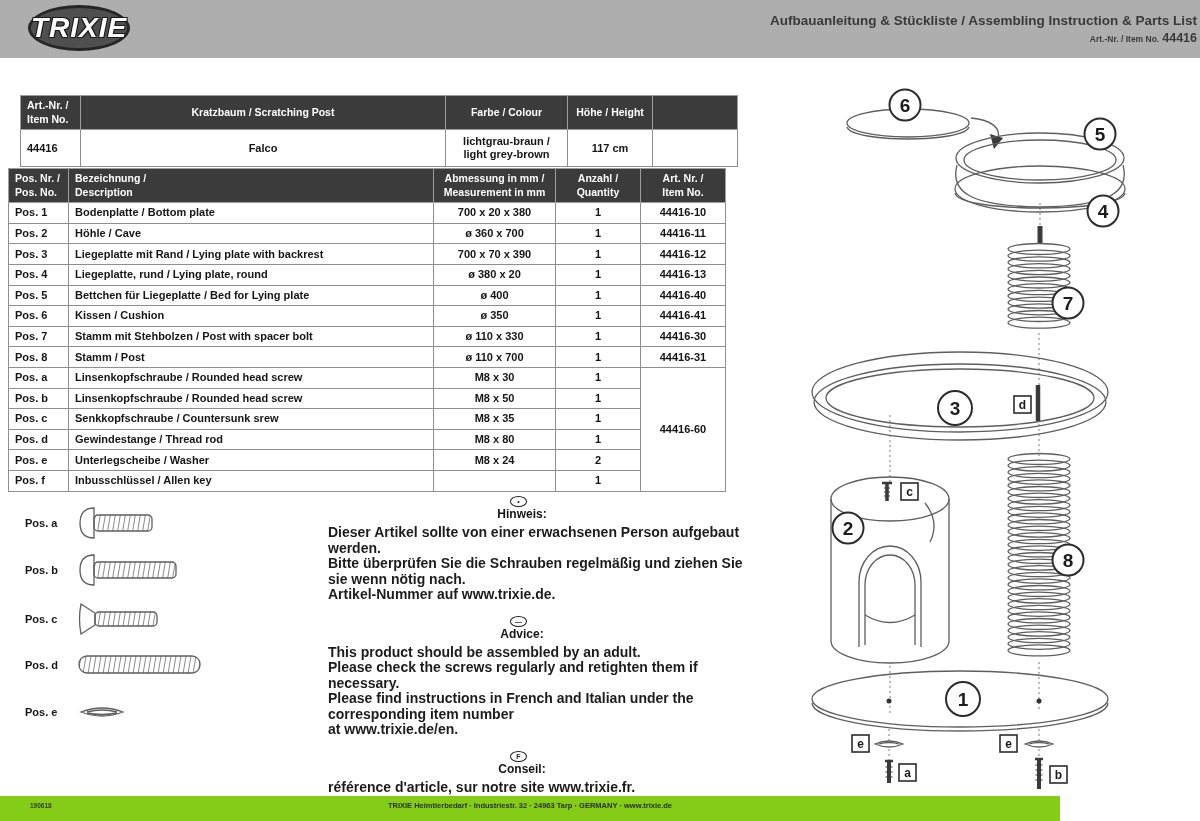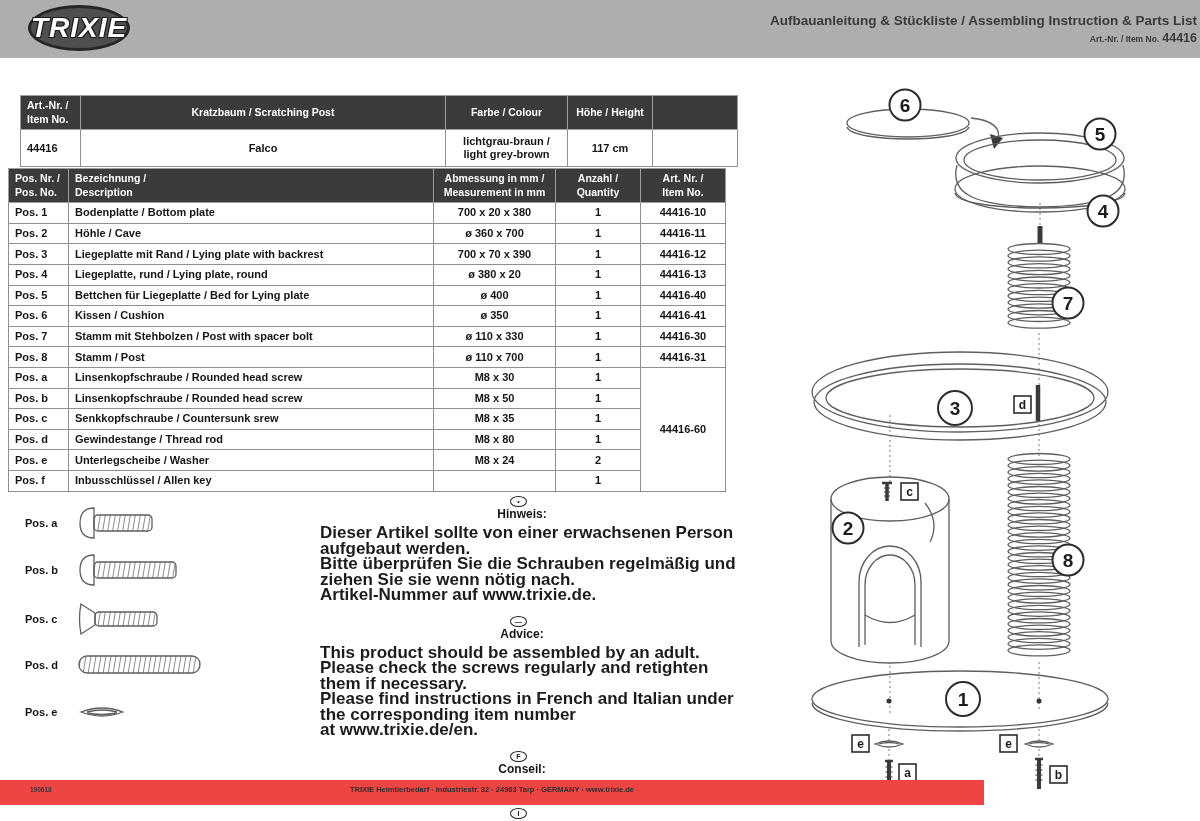--- a/index.html
+++ b/index.html
@@ -37,34 +37,34 @@
   .legend-label{font-size:11px;font-weight:bold;color:#151515;width:52px;}
   .legend-item svg{display:block;}
   
   #notes{position:absolute;left:292px;top:496px;width:460px;}
   .note{margin-bottom:13px;}
   .note-head{display:flex;align-items:center;margin-bottom:4px;flex-direction:column;}
   .flag{display:inline-flex;align-items:center;justify-content:center;width:17px;height:11px;
     border:1.6px solid #1e1e1e;border-radius:50%;font-size:7px;font-weight:bold;color:#1e1e1e;
     margin-right:7px;box-sizing:border-box;line-height:1;}
   .note-title{font-size:12px;font-weight:bold;color:#151515;}
-  .note-line{font-size:17px;font-weight:bold;color:#1c1c1c;line-height:15.5px;margin-left:28px;}
+  .note-line{font-size:14px;font-weight:bold;color:#1c1c1c;line-height:15.5px;margin-left:36px;}
   
   #diagram{position:absolute;left:780px;top:70px;}
   #diagram *{vector-effect:none;}
   .ln{stroke:#5e5e5e;stroke-width:1.3;fill:none;}
   .lnf{stroke:#5e5e5e;stroke-width:1.3;fill:#ffffff;}
   .dash{stroke:#7a7a7a;stroke-width:1;stroke-dasharray:2,3;fill:none;}
   .dark{stroke:#3a3a3a;fill:none;}
   .callout circle{fill:#ffffff;stroke:#2c2c2c;stroke-width:2;}
   .callout text{font-family:"Liberation Sans",sans-serif;font-size:19px;font-weight:bold;fill:#1c1c1c;text-anchor:middle;}
   .lbox rect{fill:#ffffff;stroke:#2c2c2c;stroke-width:1.6;}
   .lbox text{font-family:"Liberation Sans",sans-serif;font-size:12px;font-weight:bold;fill:#1c1c1c;text-anchor:middle;}
   
-  .footer-bar{position:absolute;left:0;top:780px;width:984px;height:25px;background:#ef4444;}
+  .footer-bar{position:absolute;left:0;top:796px;width:1060px;height:25px;background:#84cc16;}
   .footer-code{position:absolute;left:30px;top:6px;font-size:6.5px;font-weight:bold;color:#3a3a3a;}
   .footer-address{position:absolute;left:0;right:0;top:5px;text-align:center;font-size:7.5px;font-weight:bold;color:#2e2e2e;}
 </style>
 </head>
 <body>
 
 <div class="header-bar">
   <div class="logo">
     <span>TRIXIE</span>
   </div>

